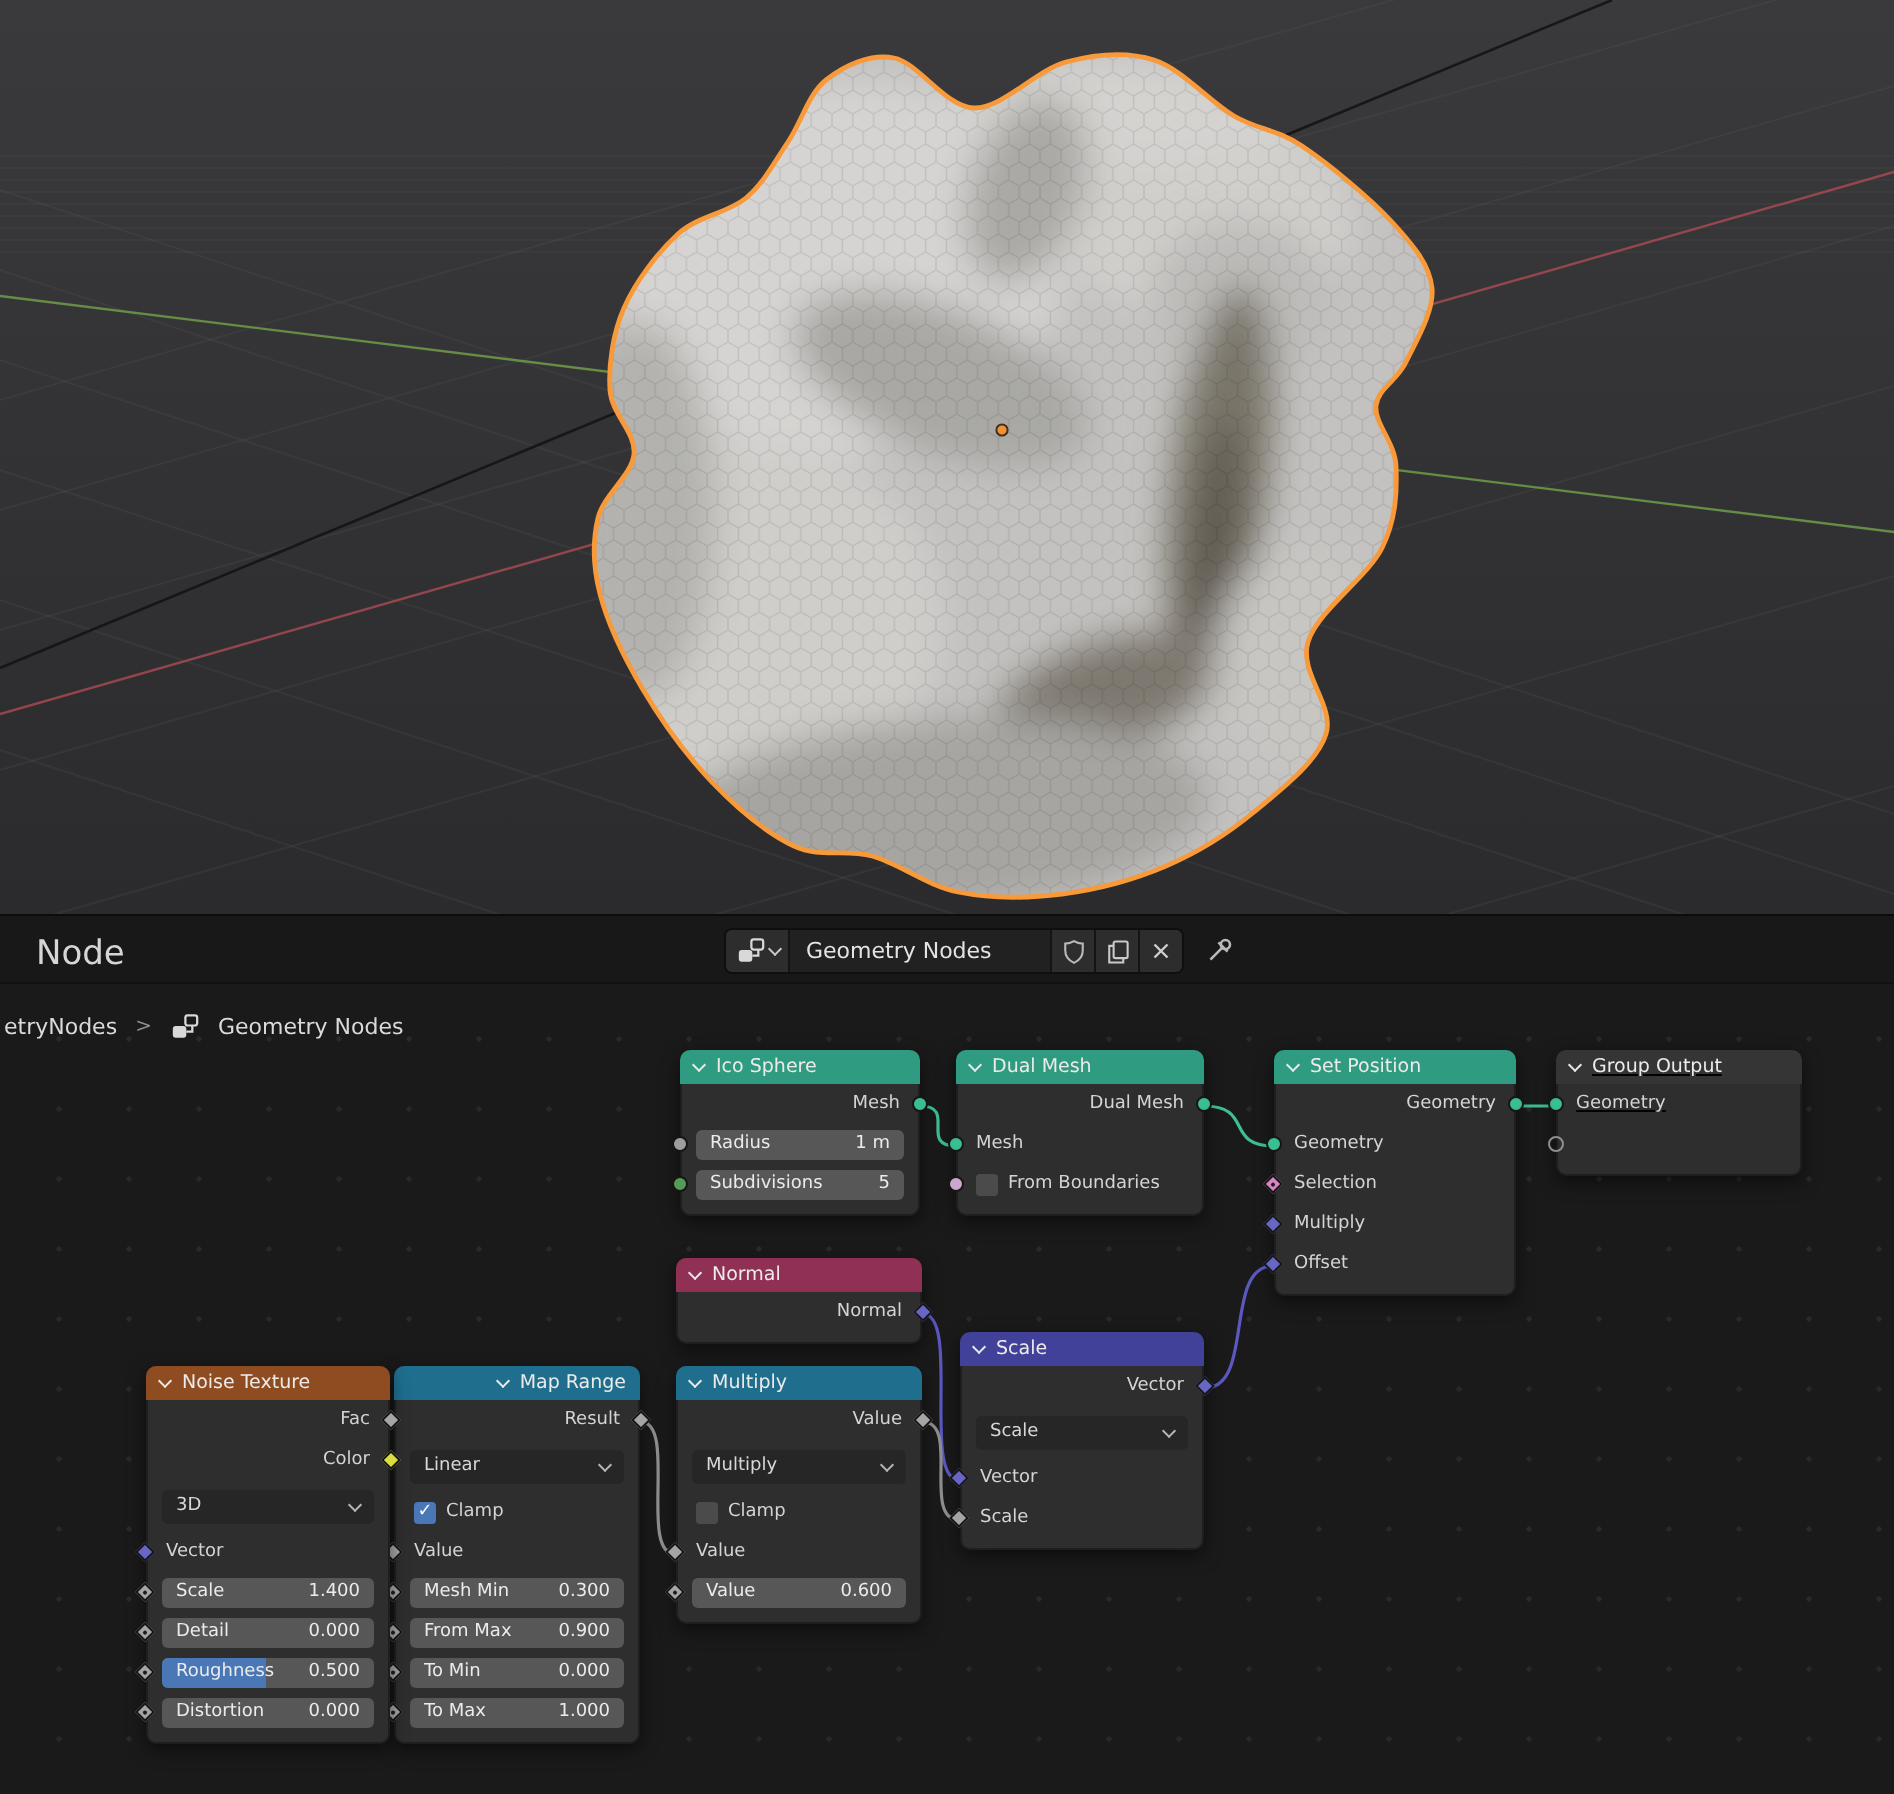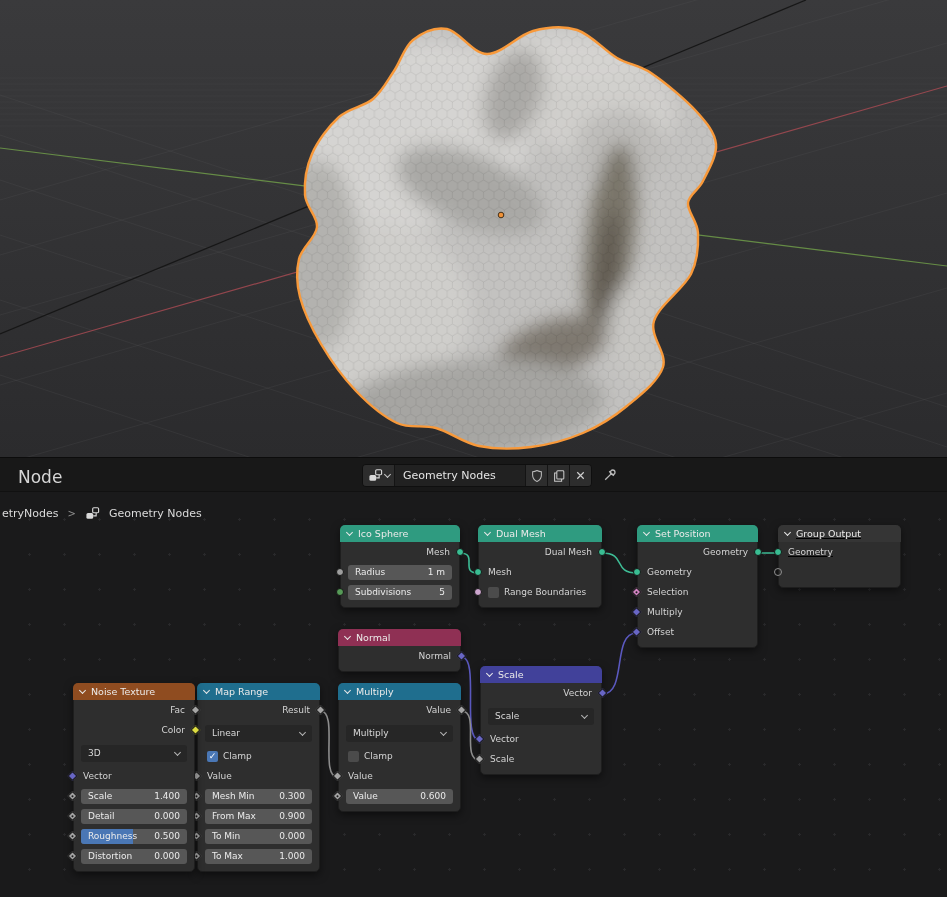--- a/index.html
+++ b/index.html
@@ -236,21 +236,21 @@
           <div class="row output">
             <span>Dual Mesh</span>
             <span class="sock right circle" style="background: rgb(57, 189, 146);"></span>
           </div>
           <div class="row input">
             <span>Mesh</span>
             <span class="sock left circle" style="background: rgb(57, 189, 146);"></span>
           </div>
           <div class="row input">
             <span class="cbox"></span>
-            <span>Range Boundaries</span>
+            <span>From Boundaries</span>
             <span class="sock left circle" style="background: rgb(205, 166, 206);"></span>
           </div>
         </div>
         <div class="node" style="left: 637px; top: 33px; width: 121px; text-align: right;">
           <div class="node-header" style="background: rgb(47, 155, 128);">
             <span class="chev"></span>
             <span>Set Position</span>
           </div>
           <div class="row output">
             <span>Geometry</span>
@@ -349,21 +349,21 @@
             <div class="fieldwrap">
               <span>Value</span>
               <span>0.600</span>
             </div>
             <span class="sock left diamond-dot" style="background: rgb(165, 165, 165);">
               <span class="dot"></span>
             </span>
           </div>
         </div>
         <div class="node" style="left: 197px; top: 191px; width: 123px;">
-          <div class="node-header" style="background: rgb(31, 110, 142);">
+          <div class="node-header" style="background: rgb(31, 110, 142); justify-content: flex-end;">
             <span class="chev"></span>
             <span>Map Range</span>
           </div>
           <div class="row output">
             <span>Result</span>
             <span class="sock right diamond" style="background: rgb(165, 165, 165);"></span>
           </div>
           <div class="row dropdown">
             <div class="dropbox">
               <span>Linear</span>

